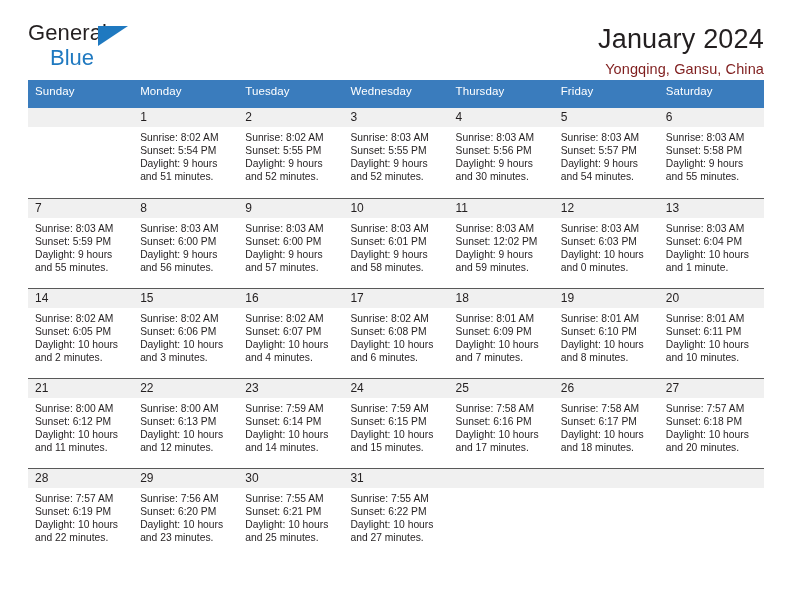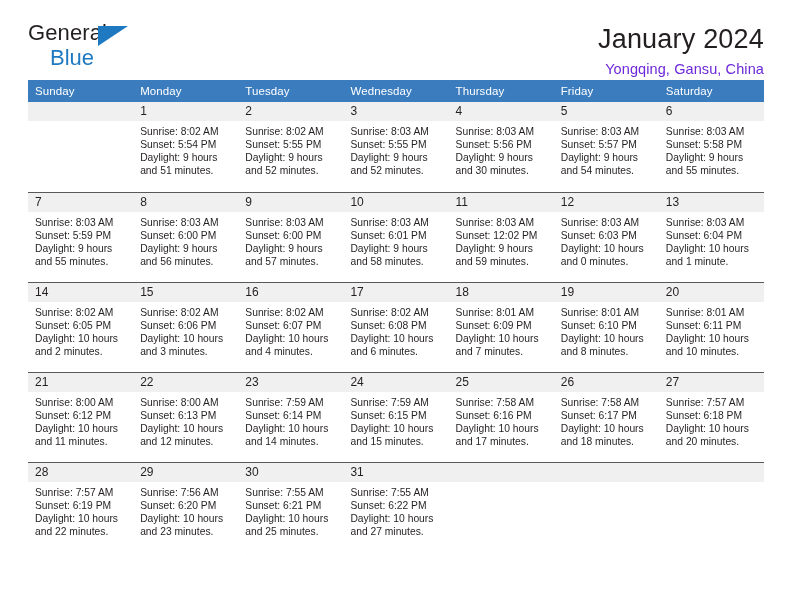--- a/index.html
+++ b/index.html
@@ -63,40 +63,40 @@
   }
   .cal-title {
     font-size: 27px;
     font-weight: normal;
     color: #231f20;
     line-height: 1.15;
     letter-spacing: .2px;
   }
   .cal-subtitle {
     font-size: 14.5px;
-    color: #6d28d9;
+    color: #7f1d1d;
     margin-top: 6px;
     letter-spacing: .1px;
     text-align: right;
   }
 
   
   .cal {
     width: 736px;
     border-collapse: collapse;
     table-layout: fixed;
     margin-top: 6px;
   }
   .cal th {
     background: #3a7cbd;
     color: #ffffff;
     font-size: 11.5px;
     font-weight: normal;
     text-align: left;
-    padding: 5px 0 5px 7px;
+    padding: 5px 0 11px 7px;
     height: 22px;
     letter-spacing: .1px;
   }
   .cal td {
     width: 105.14px;
     vertical-align: top;
     padding: 0;
     border-top: 1px solid #595959;
     background: #ffffff;
     height: 90px;

